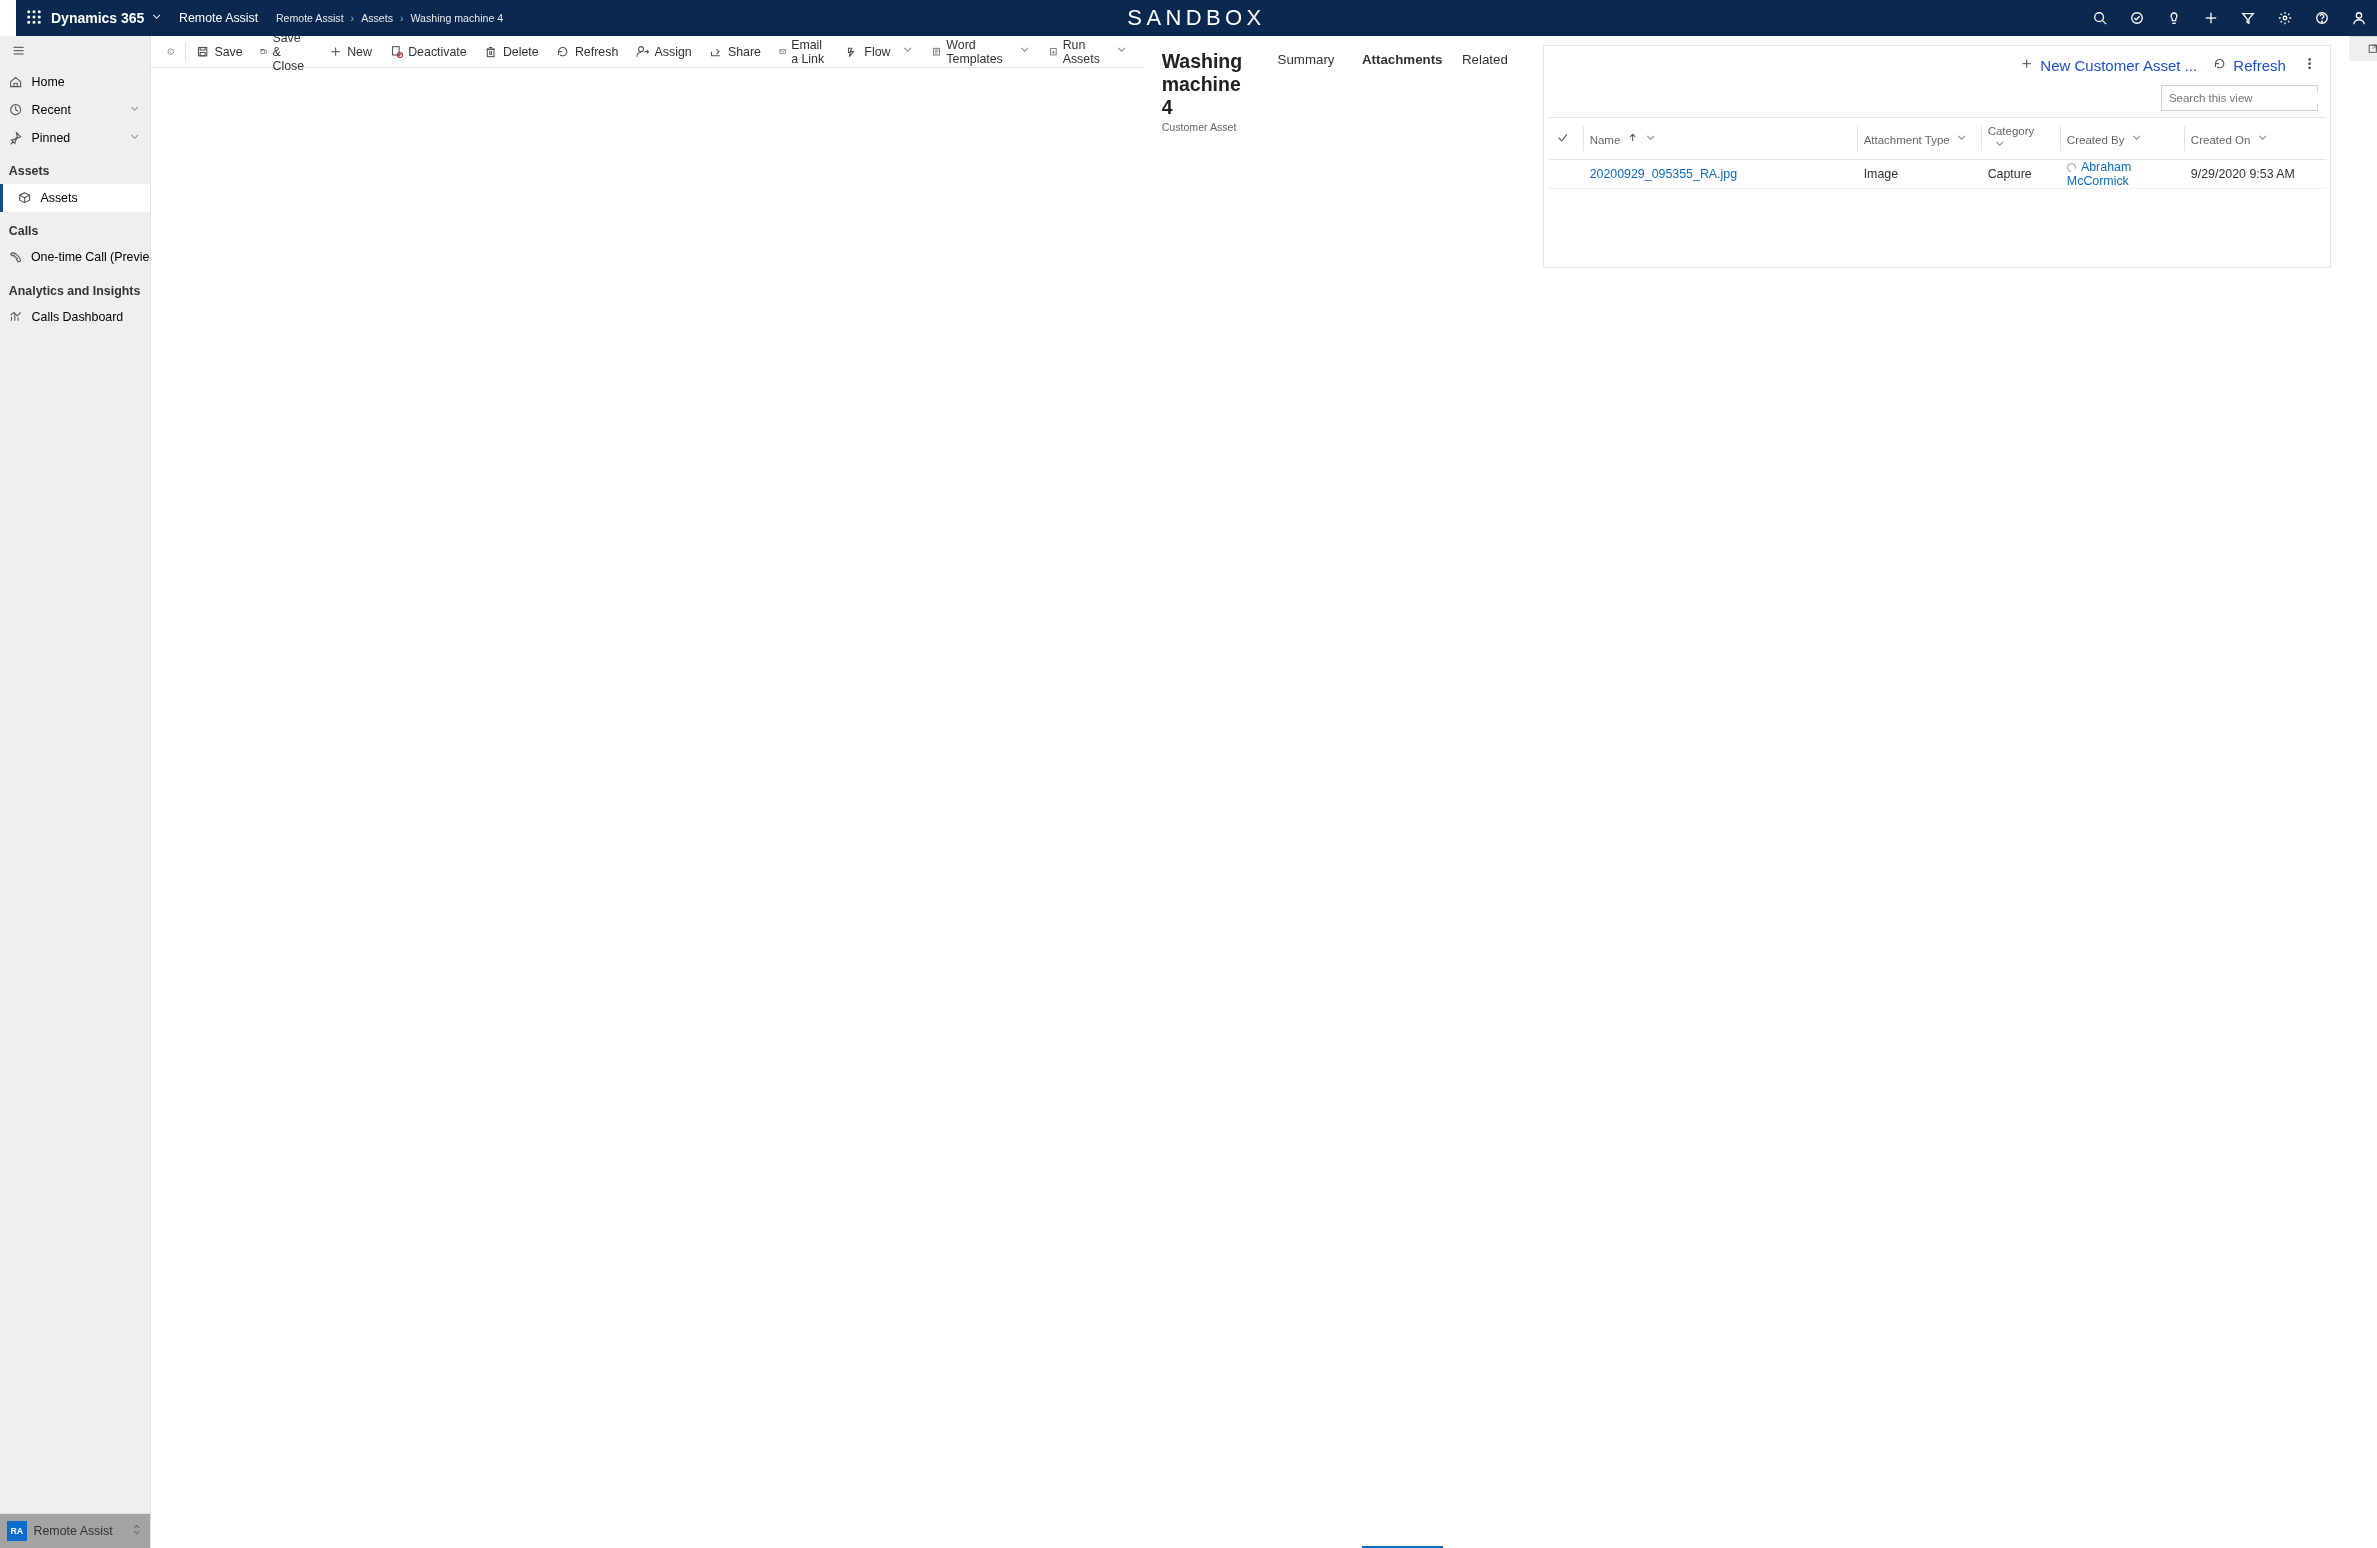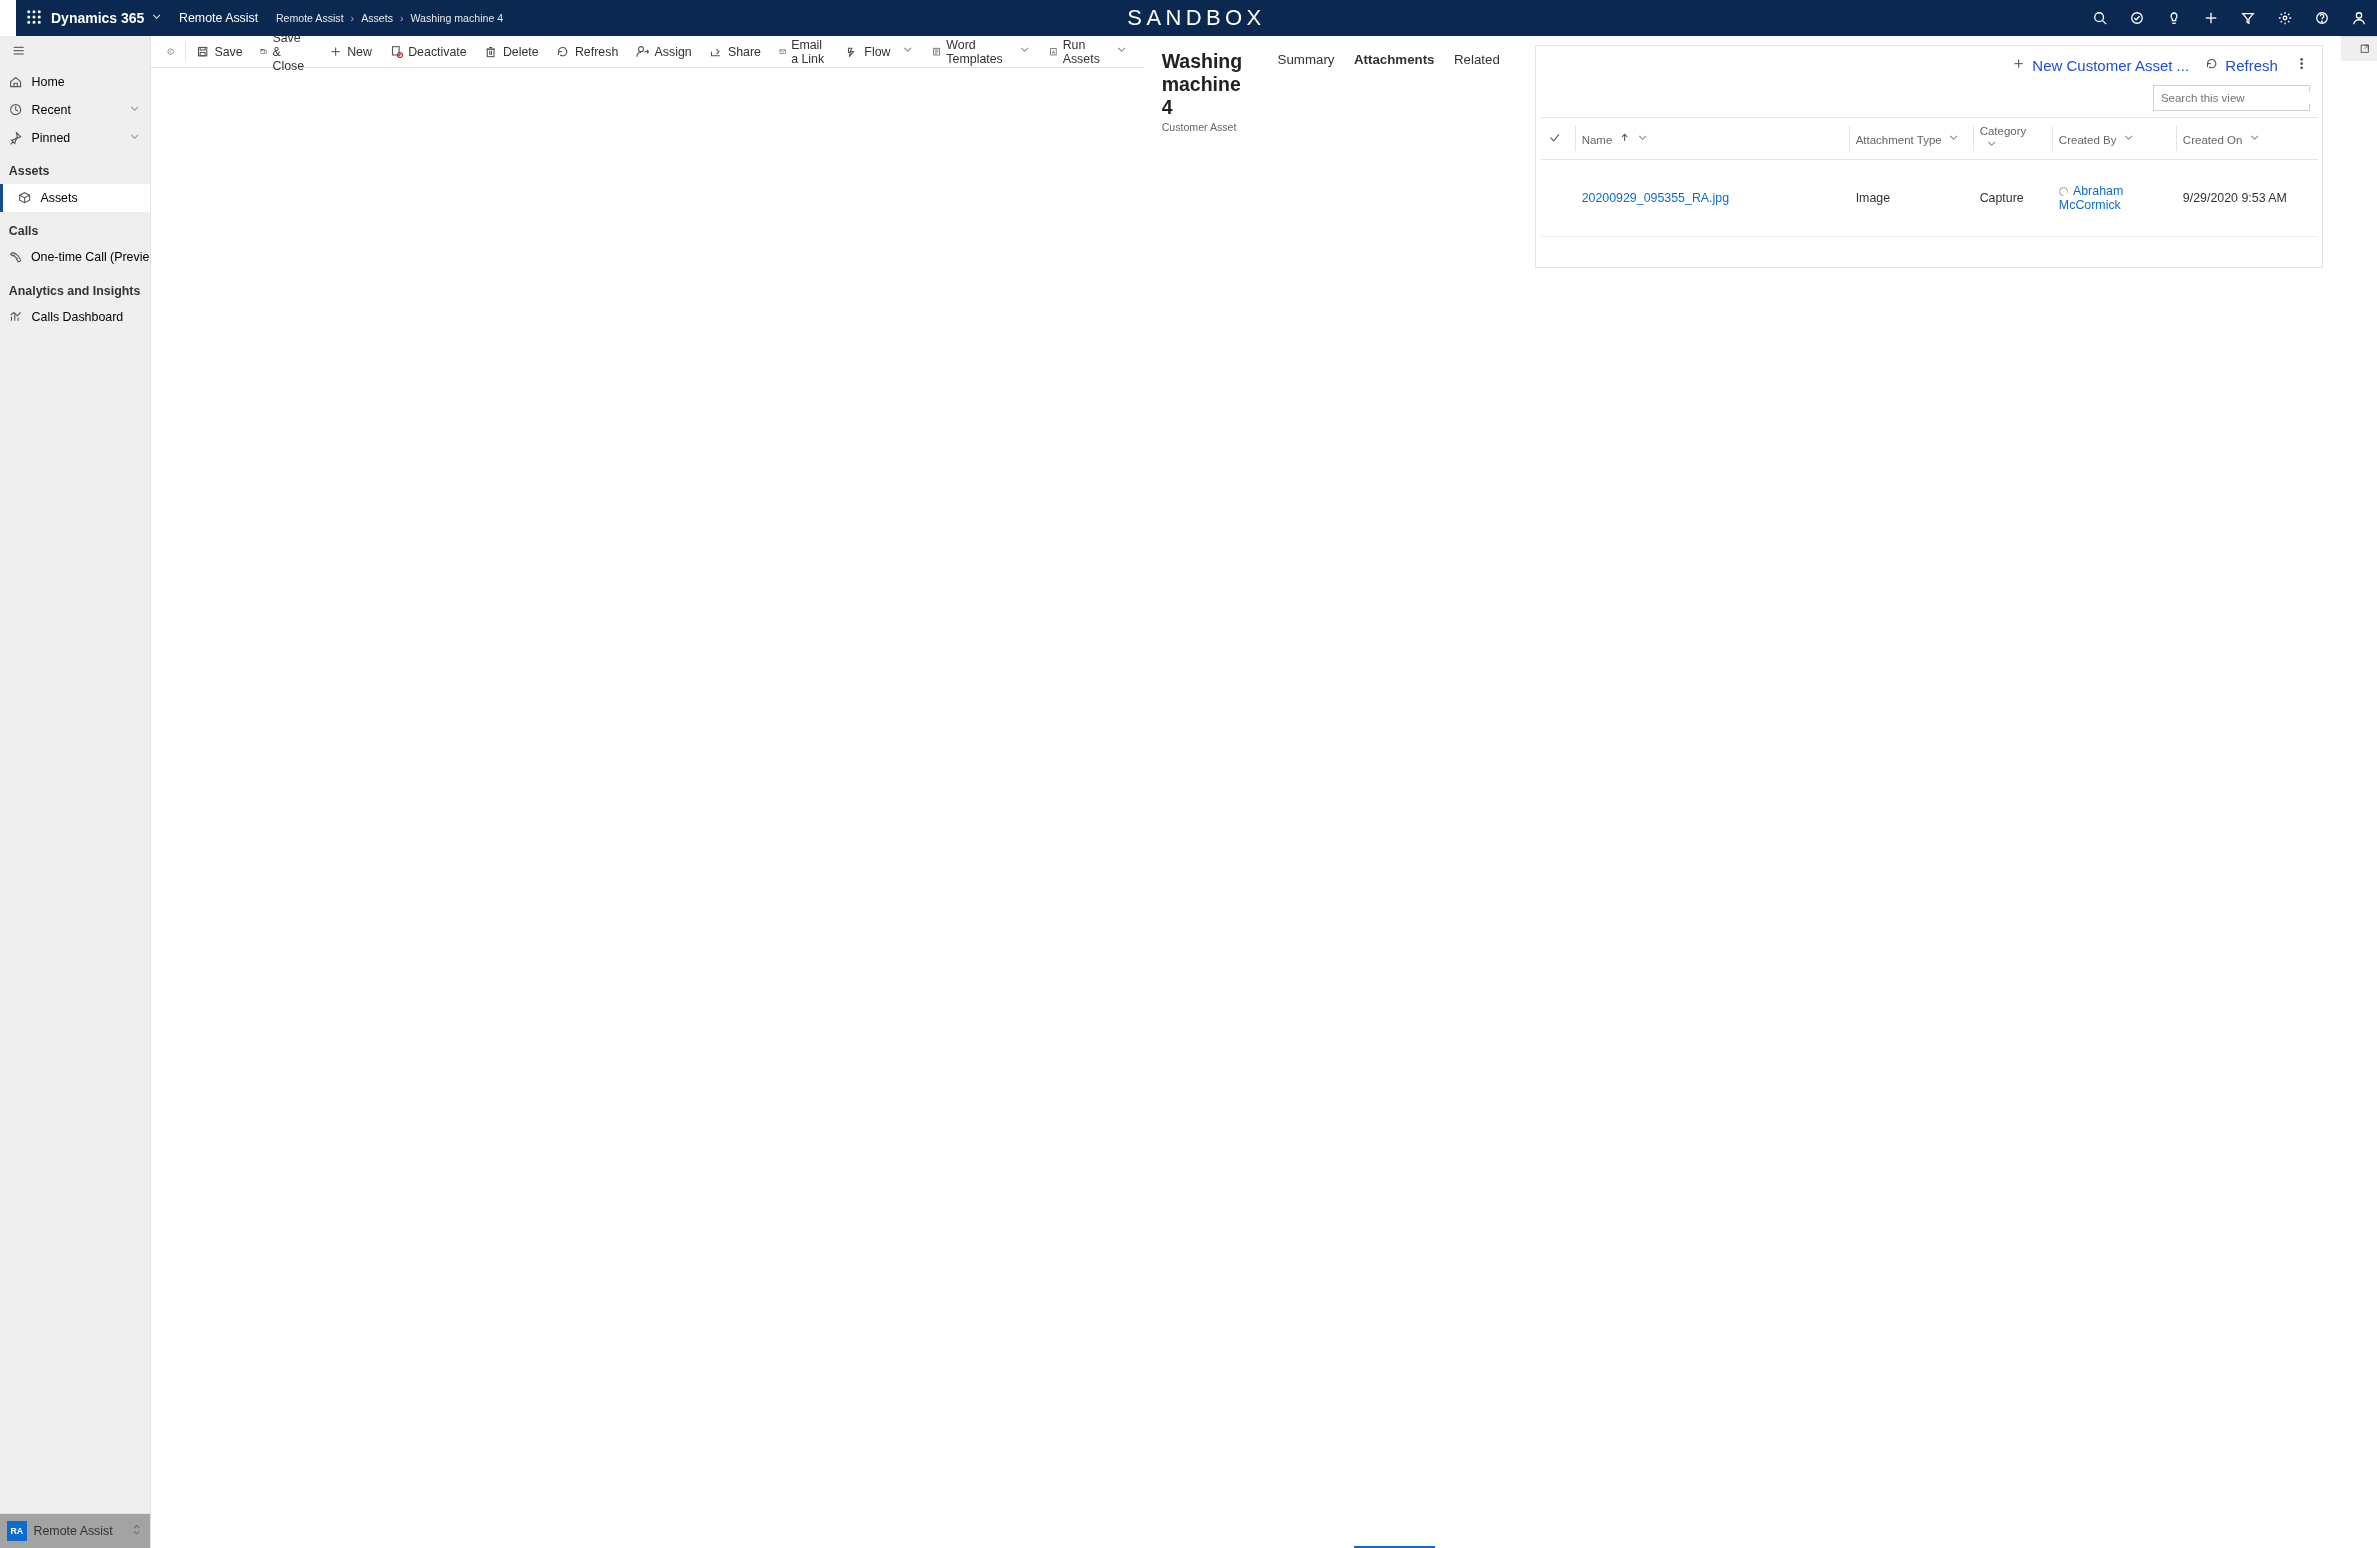--- a/index.html
+++ b/index.html
@@ -48,39 +48,39 @@
   .cmdbar .sep-v { width:0.9px; height:19.5px; background:#e4e4e4; margin:0 1.8px; }
 
   
   .rec-header { padding: 14px 17.7px 0 17.7px; }
   .rec-title { font-size: 19.5px; font-weight:600; color:#222; }
   .rec-sub { font-size: 10.6px; color:#666; margin-top:1.8px; }
 
   
   .tabs { display:flex; gap:19.5px; padding: 10.6px 17.7px 0 17.7px; border-bottom:0; }
   .tabs .tab { padding:5.3px 0 7px 0; font-size:13.3px; color:#333; cursor:pointer; position:relative; }
-  .tabs .tab.active { font-weight:600; }
+  .tabs .tab.active { font-weight:600;margin-left:8px; }
   .tabs .tab.active::after { content:""; position:absolute; left:0; right:0; bottom:-0.9px; height:2.7px; background:#0b6cce; }
 
   
   .grid-panel { margin: 8.8px 17.7px 0 17.7px; border:0.9px solid #e4e4e4; flex:0 0 auto; }
   .grid-toolbar { height:39px; display:flex; align-items:center; justify-content:flex-end; padding:0 12.4px; gap:16px; }
   .grid-toolbar .tbtn { display:flex; align-items:flex-start; gap:7px; cursor:pointer; font-size:15px; color:#1d4ed8; }
   .grid-toolbar .tbtn svg { width:13.3px; height:13.3px; stroke:#555; fill:none; stroke-width:1.3; }
   .grid-toolbar .vmore { width:16px; text-align:center; cursor:pointer; }
 
   .grid-search-row { display:flex; justify-content:flex-end; padding:0 12.4px 5.3px 12.4px; }
   .grid-search { width:157px; height:26.5px; border:0.9px solid #cfcfcf; display:flex; align-items:center; padding:0 7px; }
   .grid-search input { border:none; outline:none; flex:1; font-size:11.5px; color:#555; }
   .grid-search svg { width:11.5px; height:11.5px; stroke:#555; fill:none; stroke-width:1.5; }
 
   table.data-grid { width: calc(100% - 8.8px); margin:0 4.4px 8.8px 4.4px; border-collapse:collapse; }
   table.data-grid th { text-align:left; font-weight:400; font-size:11.5px; color:#666; padding:7px 7px; border-top:0.9px solid #e5e5e5; border-bottom:0.9px solid #e5e5e5; position:relative; }
   table.data-grid th .col-sep { position:absolute; left:0; top:20%; height:60%; width:0.9px; background:#e4e4e4; }
-  table.data-grid td { font-size:12.4px; padding:24px 7px; border-bottom:0.9px solid #f0f0f0; }
+  table.data-grid td { font-size:12.4px; padding:0 7px; border-bottom:0.9px solid #f0f0f0; }
   .link { color:#0b6cce; cursor:pointer; }
   .chev-down-sm { display:inline-block; margin-left:5.3px; opacity:.7; }
   .sort-up { display:inline-block; margin-left:5.3px; }
   .presence { display:inline-block; width:8.8px; height:8.8px; border:1.3px solid #999; border-radius:50%; vertical-align:middle; margin-right:5.3px; position:relative; }
   .presence::after { content:""; position:absolute; right:-1.8px; bottom:-1.8px; width:5.3px; height:5.3px; border-radius:50%; background:#fff; }
 
   
   .statusbar { height: 25px; background:#efefef; border-top:0.9px solid #ddd; display:flex; align-items:center; padding:0 8.8px; font-size:10.6px; color:#555; }
   .statusbar .sbtn { display:flex; align-items:center; gap:5.3px; padding:0 8.8px; height:100%; cursor:pointer; }
   .statusbar .sep-v { width:0.9px; height:14px; background:#d5d5d5; }

